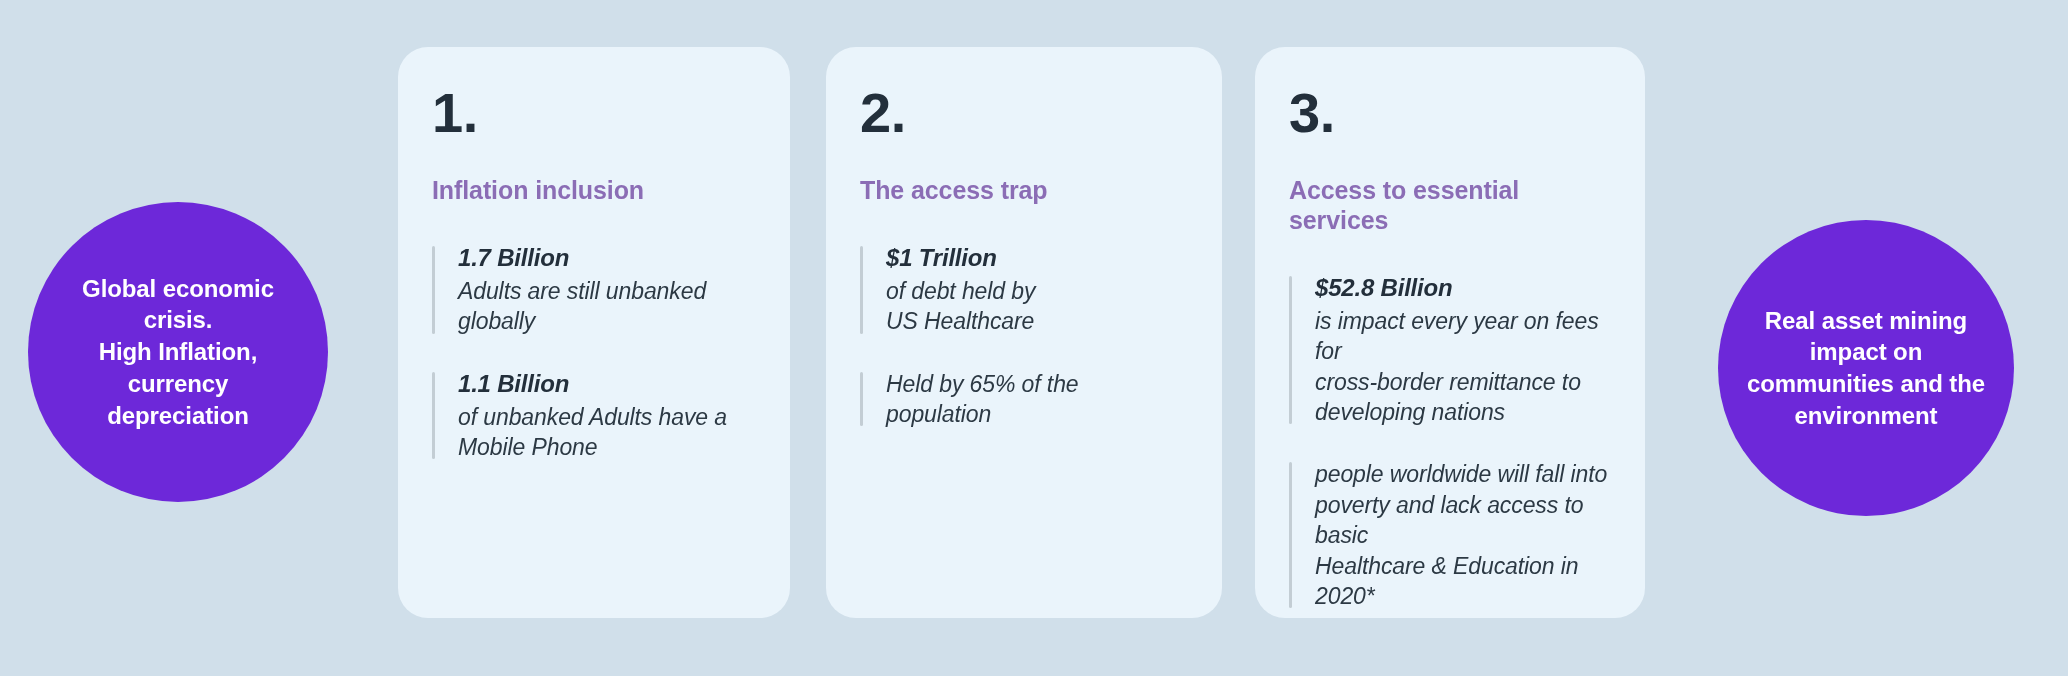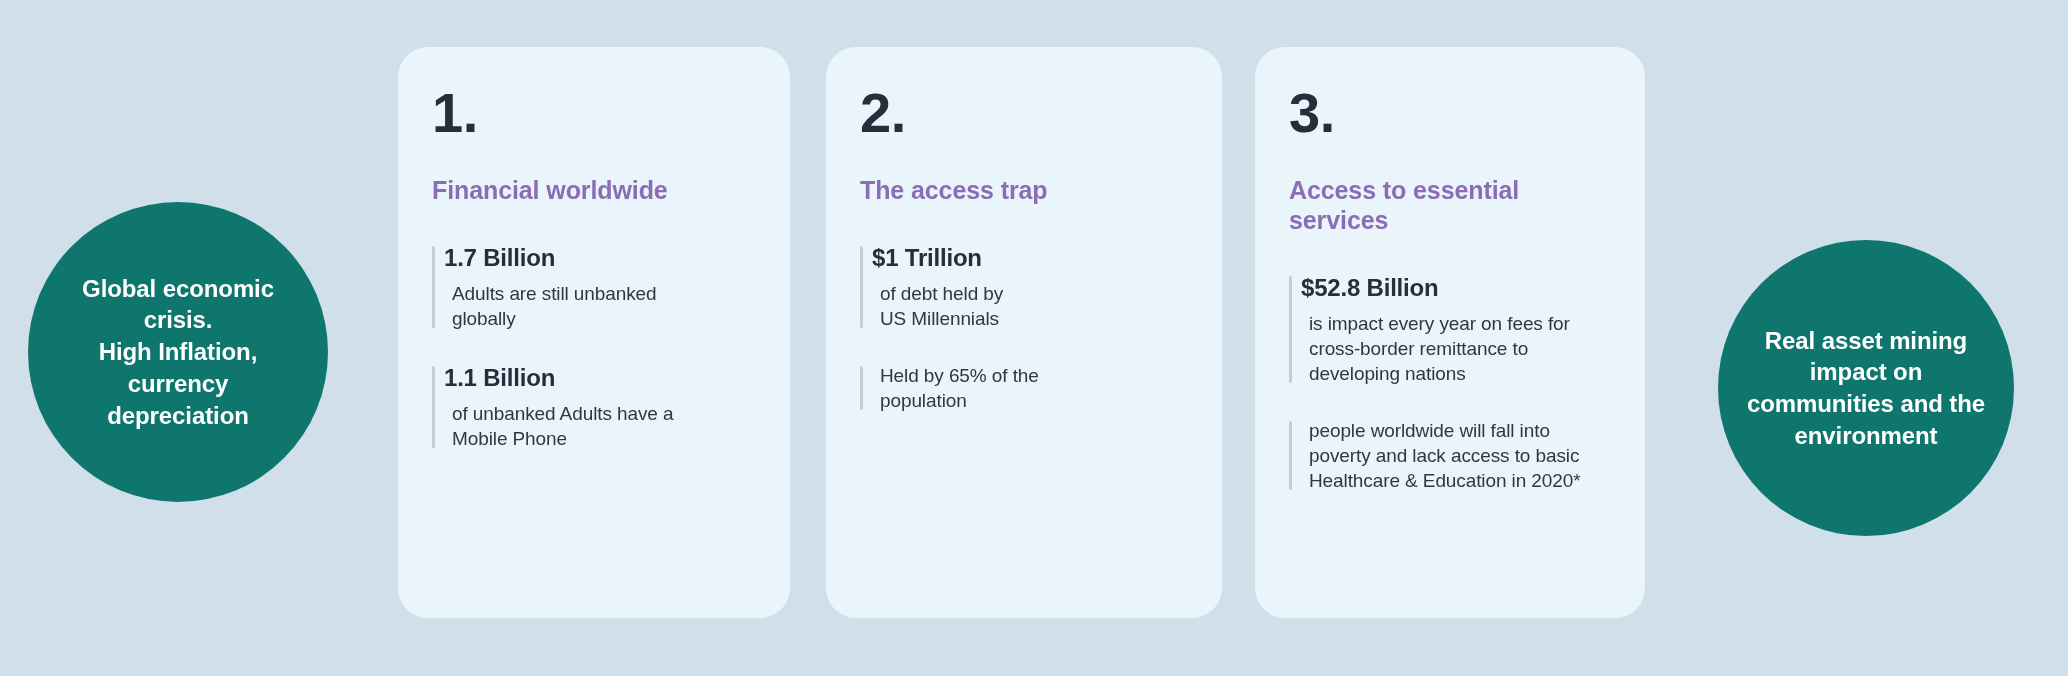--- a/index.html
+++ b/index.html
@@ -16,21 +16,21 @@
   .canvas {
     position: relative;
     width: 2068px;
     height: 676px;
   }
 
   
   .bubble {
     position: absolute;
     border-radius: 50%;
-    background: #0f766e;
+    background: #6d28d9;
     display: flex;
     align-items: center;
     justify-content: center;
     box-sizing: border-box;
   }
   .bubble-text {
     color: #ffffff;
     font-weight: bold;
     font-size: 24px;
     line-height: 1.32;
@@ -42,21 +42,21 @@
     left: 28px;
     top: 202px;
     width: 300px;
     height: 300px;
   }
   #bubble-left .bubble-text {
     width: 230px;
   }
   #bubble-right {
     left: 1718px;
-    top: 240px;
+    top: 220px;
     width: 296px;
     height: 296px;
   }
   #bubble-right .bubble-text {
     width: 248px;
   }
 
   
   .card {
     position: absolute;
@@ -86,22 +86,23 @@
     line-height: 1.2;
     margin: 0;
     letter-spacing: -0.1px;
   }
 
   .stats {
     margin-top: 38px;
   }
   .stat {
     position: relative;
-    padding-left: 12px;
+    padding-left: 26px;
     margin-bottom: 32px;
+    font-style: italic;
   }
   .stat:last-child { margin-bottom: 0; }
   .stat-bar {
     position: absolute;
     left: 0;
     top: 3px;
     bottom: 3px;
     width: 3px;
     background: #c3cdd4;
     border-radius: 2px;
@@ -109,40 +110,40 @@
   .stat-value {
     color: #232f3b;
     font-weight: bold;
     font-size: 24px;
     line-height: 1.25;
     margin: 0 0 3px 0;
     letter-spacing: -0.2px;
   }
   .stat-desc {
     color: #2c3944;
-    font-size: 19px;
+    font-size: 23px;
     line-height: 1.32;
-    margin: 8px;
+    margin: 0;
     white-space: pre-line;
     letter-spacing: -0.1px;
   }
 </style>
 </head>
 <body>
 
 <div class="canvas">
 
   <div class="bubble" id="bubble-left">
     <div class="bubble-text">Global economic crisis.
 High Inflation, currency depreciation</div>
   </div>
 
   <div class="card" id="card-1">
     <div class="card-number">1.</div>
-    <div class="card-subtitle">Financial worldwide</div>
+    <div class="card-subtitle">Inflation inclusion</div>
     <div class="stats">
       <div class="stat">
         <span class="stat-bar"></span>
         <div class="stat-value">1.7 Billion</div>
         <div class="stat-desc">Adults are still unbanked
 globally</div>
       </div>
       <div class="stat">
         <span class="stat-bar"></span>
         <div class="stat-value">1.1 Billion</div>
@@ -153,21 +154,21 @@
   </div>
 
   <div class="card" id="card-2">
     <div class="card-number">2.</div>
     <div class="card-subtitle">The access trap</div>
     <div class="stats">
       <div class="stat">
         <span class="stat-bar"></span>
         <div class="stat-value">$1 Trillion</div>
         <div class="stat-desc">of debt held by
-US Millennials</div>
+US Healthcare</div>
       </div>
       <div class="stat">
         <span class="stat-bar"></span>
         <div class="stat-desc">Held by 65% of the
 population</div>
       </div>
     </div>
   </div>
 
   <div class="card" id="card-3">

